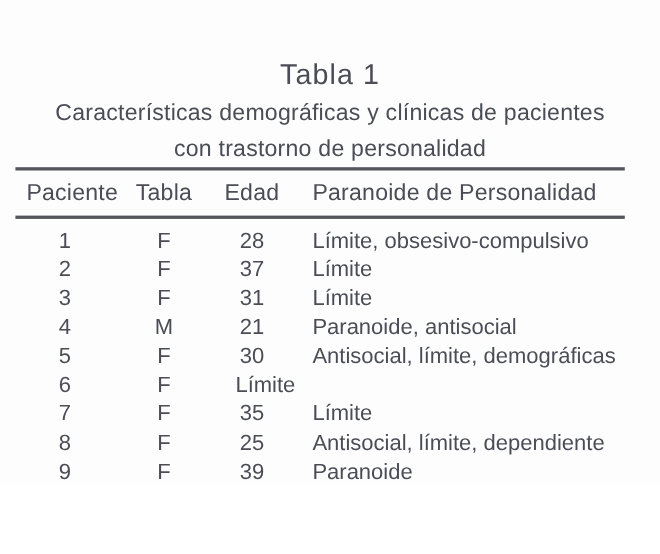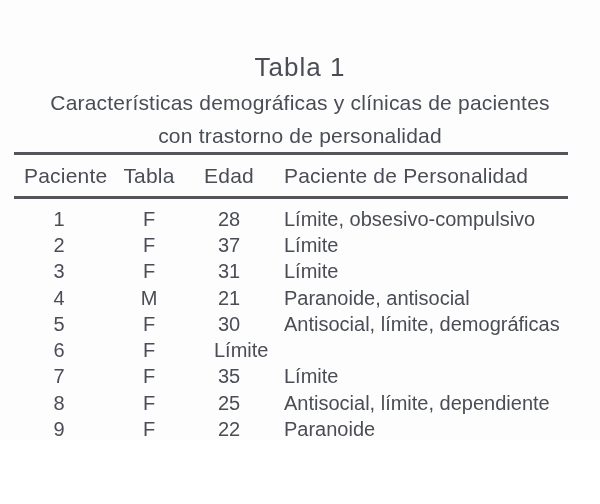--- a/index.html
+++ b/index.html
@@ -78,21 +78,21 @@
     </div>
   </div>
 
   <div class="tbl">
     <div class="rule"></div>
 
     <div class="hdr-row">
       <div class="hdr-first">Paciente</div>
       <div class="cell-center">Tabla</div>
       <div class="cell-center">Edad</div>
-      <div class="cell-left">Paciente de Personalidad</div>
+      <div class="cell-left">Paranoide de Personalidad</div>
     </div>
 
     <div class="rule"></div>
 
     <div class="rows">
       <div class="row">
         <span class="cell-center">1</span>
         <span class="cell-center">F</span>
         <span class="cell-center">28</span>
         <span class="cell-left">Límite, obsesivo-compulsivo</span>
@@ -134,21 +134,21 @@
       </div>
       <div class="row">
         <span class="cell-center">8</span>
         <span class="cell-center">F</span>
         <span class="cell-center">25</span>
         <span class="cell-left">Antisocial, límite, dependiente</span>
       </div>
       <div class="row">
         <span class="cell-center">9</span>
         <span class="cell-center">F</span>
-        <span class="cell-center">22</span>
+        <span class="cell-center">39</span>
         <span class="cell-left">Paranoide</span>
       </div>
       <div class="row">
         <span class="cell-center">10</span>
         <span class="cell-center">F</span>
         <span class="cell-center">37</span>
         <span class="cell-left">Límite</span>
       </div>
     </div>
 

